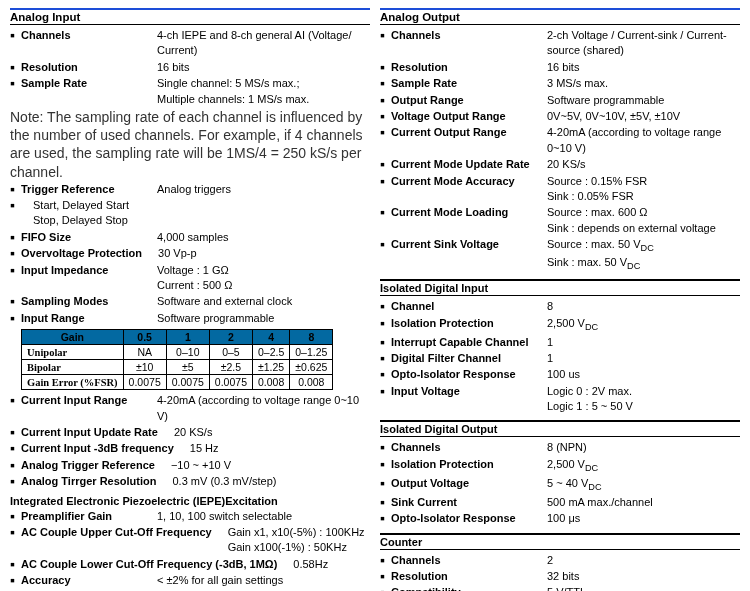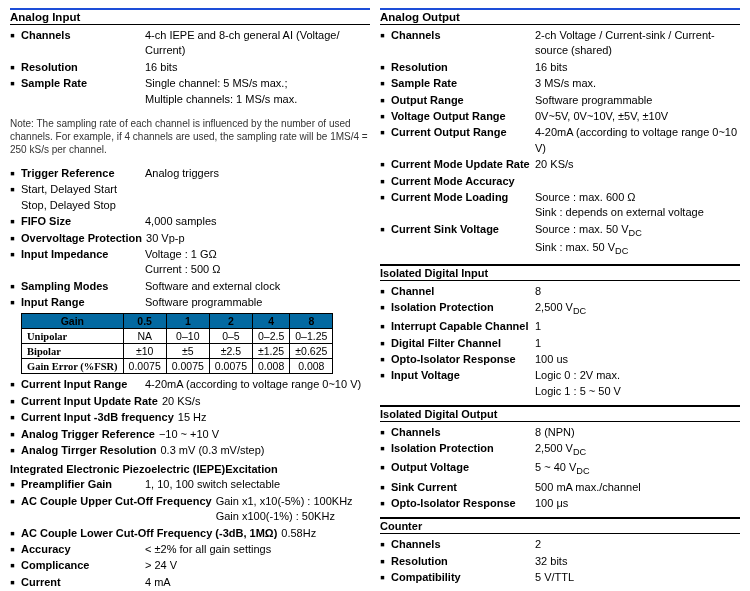--- a/index.html
+++ b/index.html
@@ -63,25 +63,26 @@
     .spec-label-right {
       font-weight: bold;
       min-width: 140px;
       margin-right: 4px;
       font-size: 11px;
       flex-shrink: 0;
     }
     .spec-value {
       font-size: 11px;
       flex: 1;
+      margin-left: 12px;
     }
     .note-text {
-      font-size: 10px;
+      font-size: 14px;
       color: #333;
-      margin: 10px 0;
+      margin: 1px 0;
       line-height: 1.3;
     }
     
     .gain-table {
       border-collapse: collapse;
       margin: 3px 0 3px 11px;
       font-size: 10.5px;
     }
     .gain-table td, .gain-table th {
       border: 1px solid #000;
@@ -319,20 +320,21 @@
         <span class="spec-value">4-20mA (according to voltage range 0~10 V)</span>
       </li>
       <li>
         <span class="bullet">▪</span>
         <span class="spec-label-right">Current Mode Update Rate</span>
         <span class="spec-value">20 KS/s</span>
       </li>
       <li>
         <span class="bullet">▪</span>
         <span class="spec-label-right">Current Mode Accuracy</span>
+        <span class="spec-value">Source : 0.15% FSR<br>Sink : 0.05% FSR</span>
       </li>
       <li>
         <span class="bullet">▪</span>
         <span class="spec-label-right">Current Mode Loading</span>
         <span class="spec-value">Source : max. 600 Ω<br>Sink : depends on external voltage</span>
       </li>
       <li>
         <span class="bullet">▪</span>
         <span class="spec-label-right">Current Sink Voltage</span>
         <span class="spec-value">Source : max. 50 V<sub>DC</sub><br>Sink : max. 50 V<sub>DC</sub></span>

